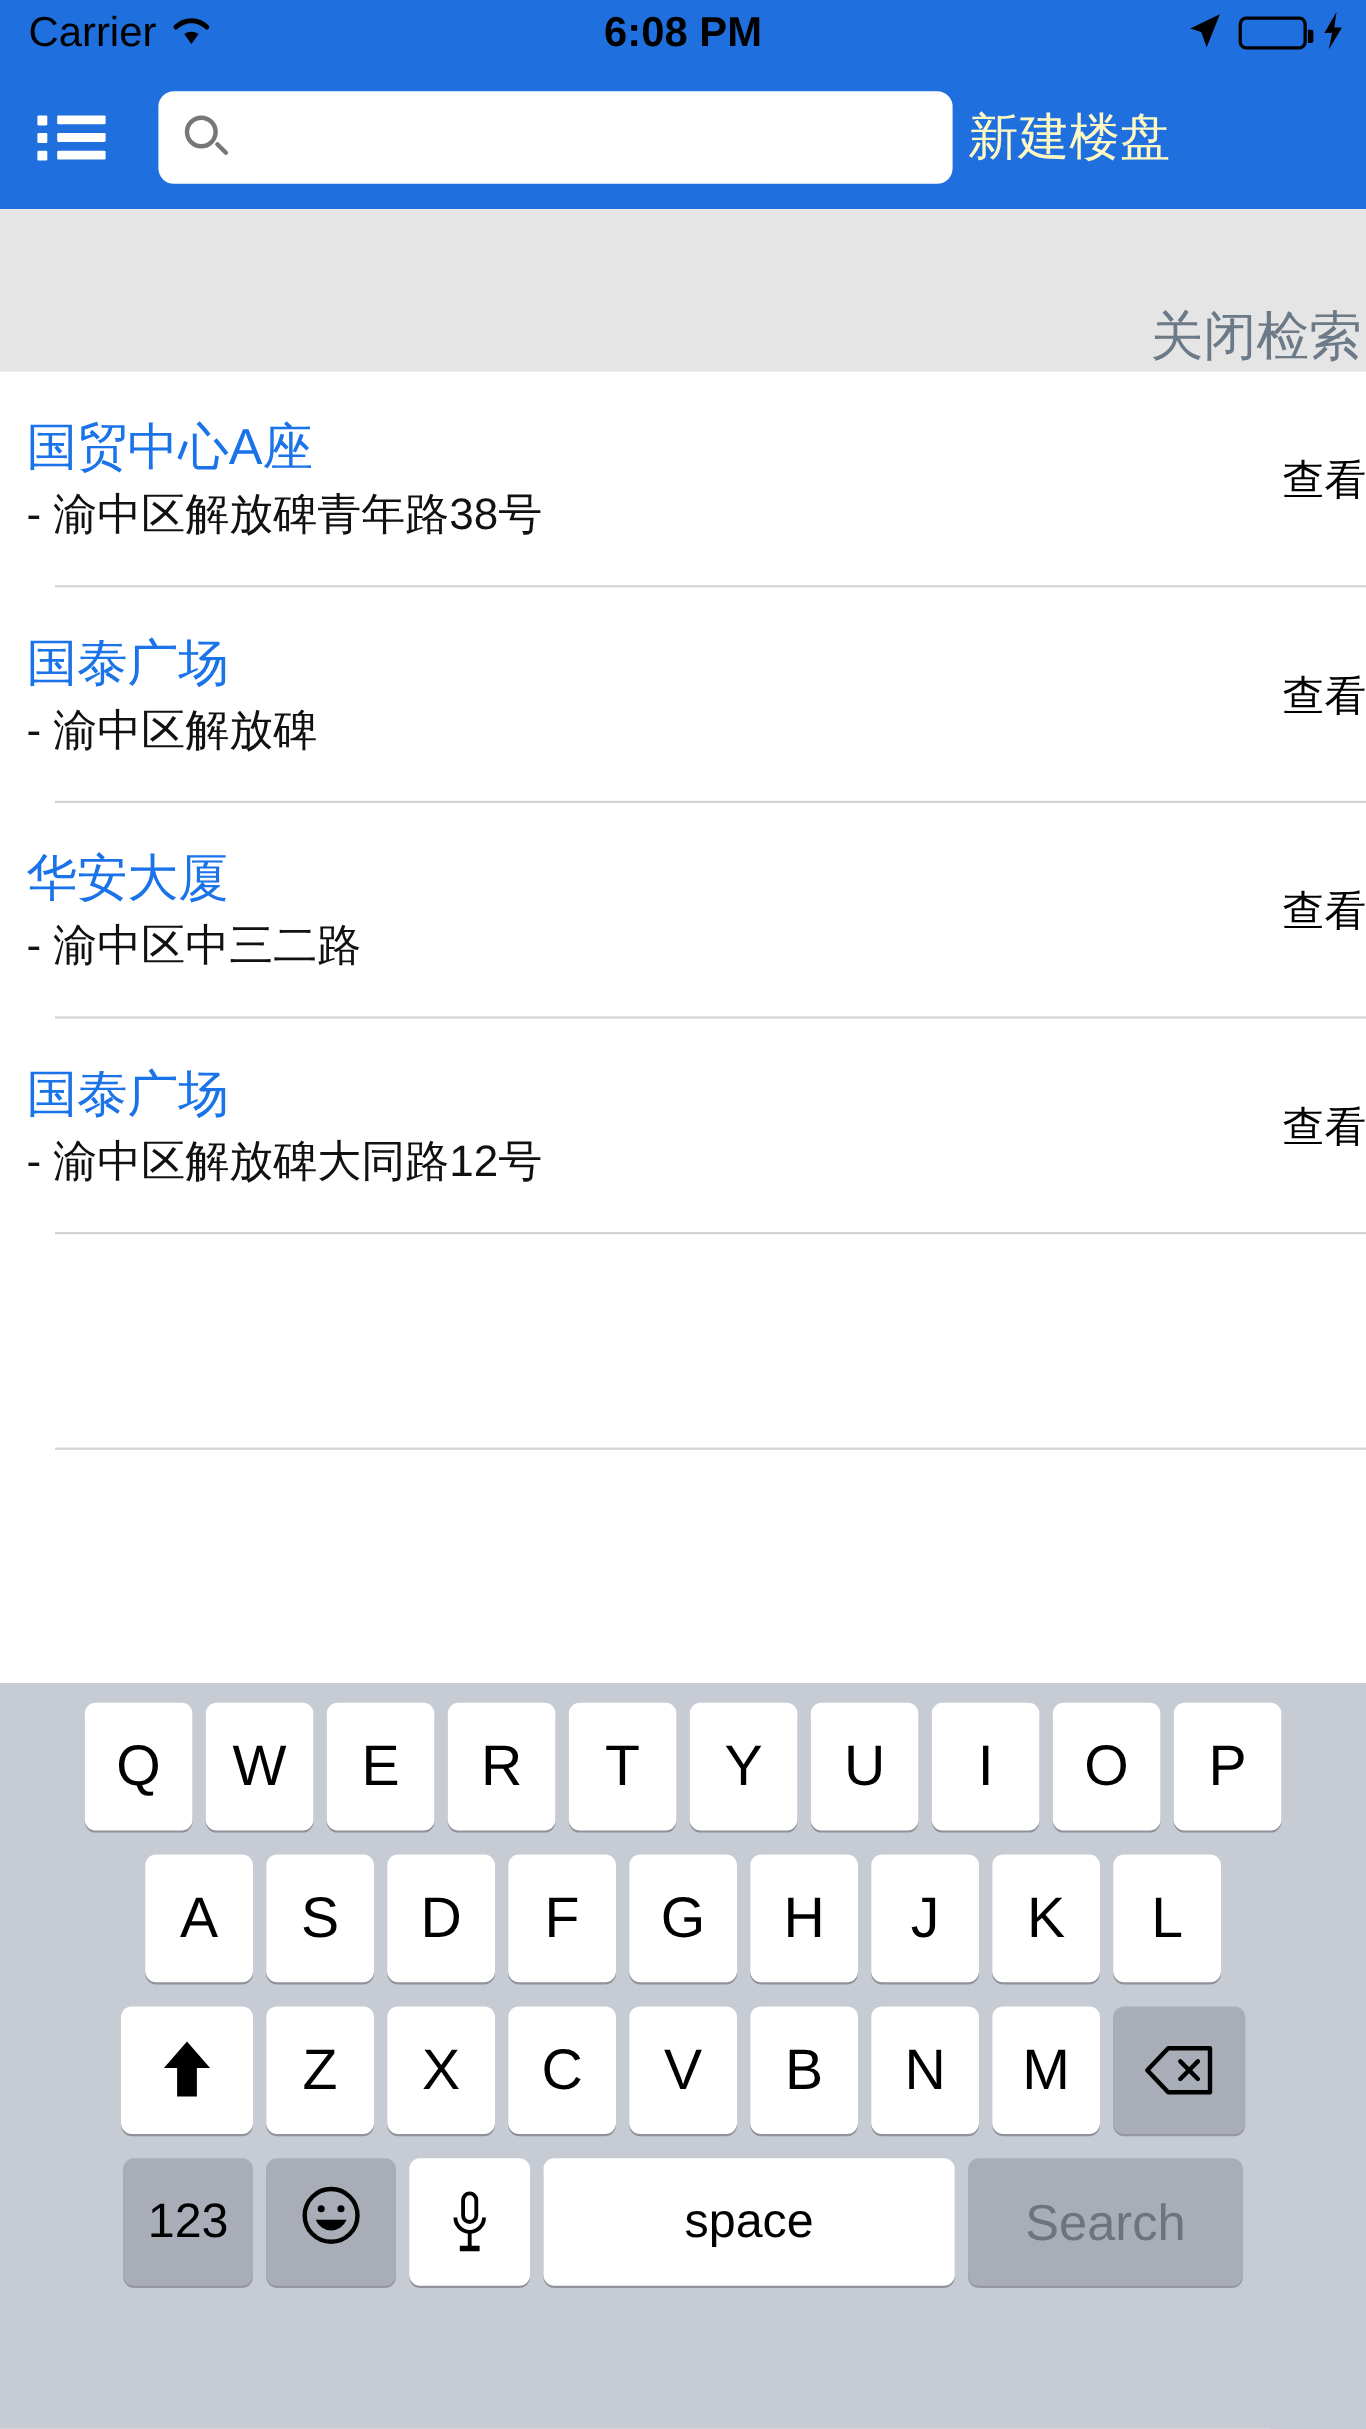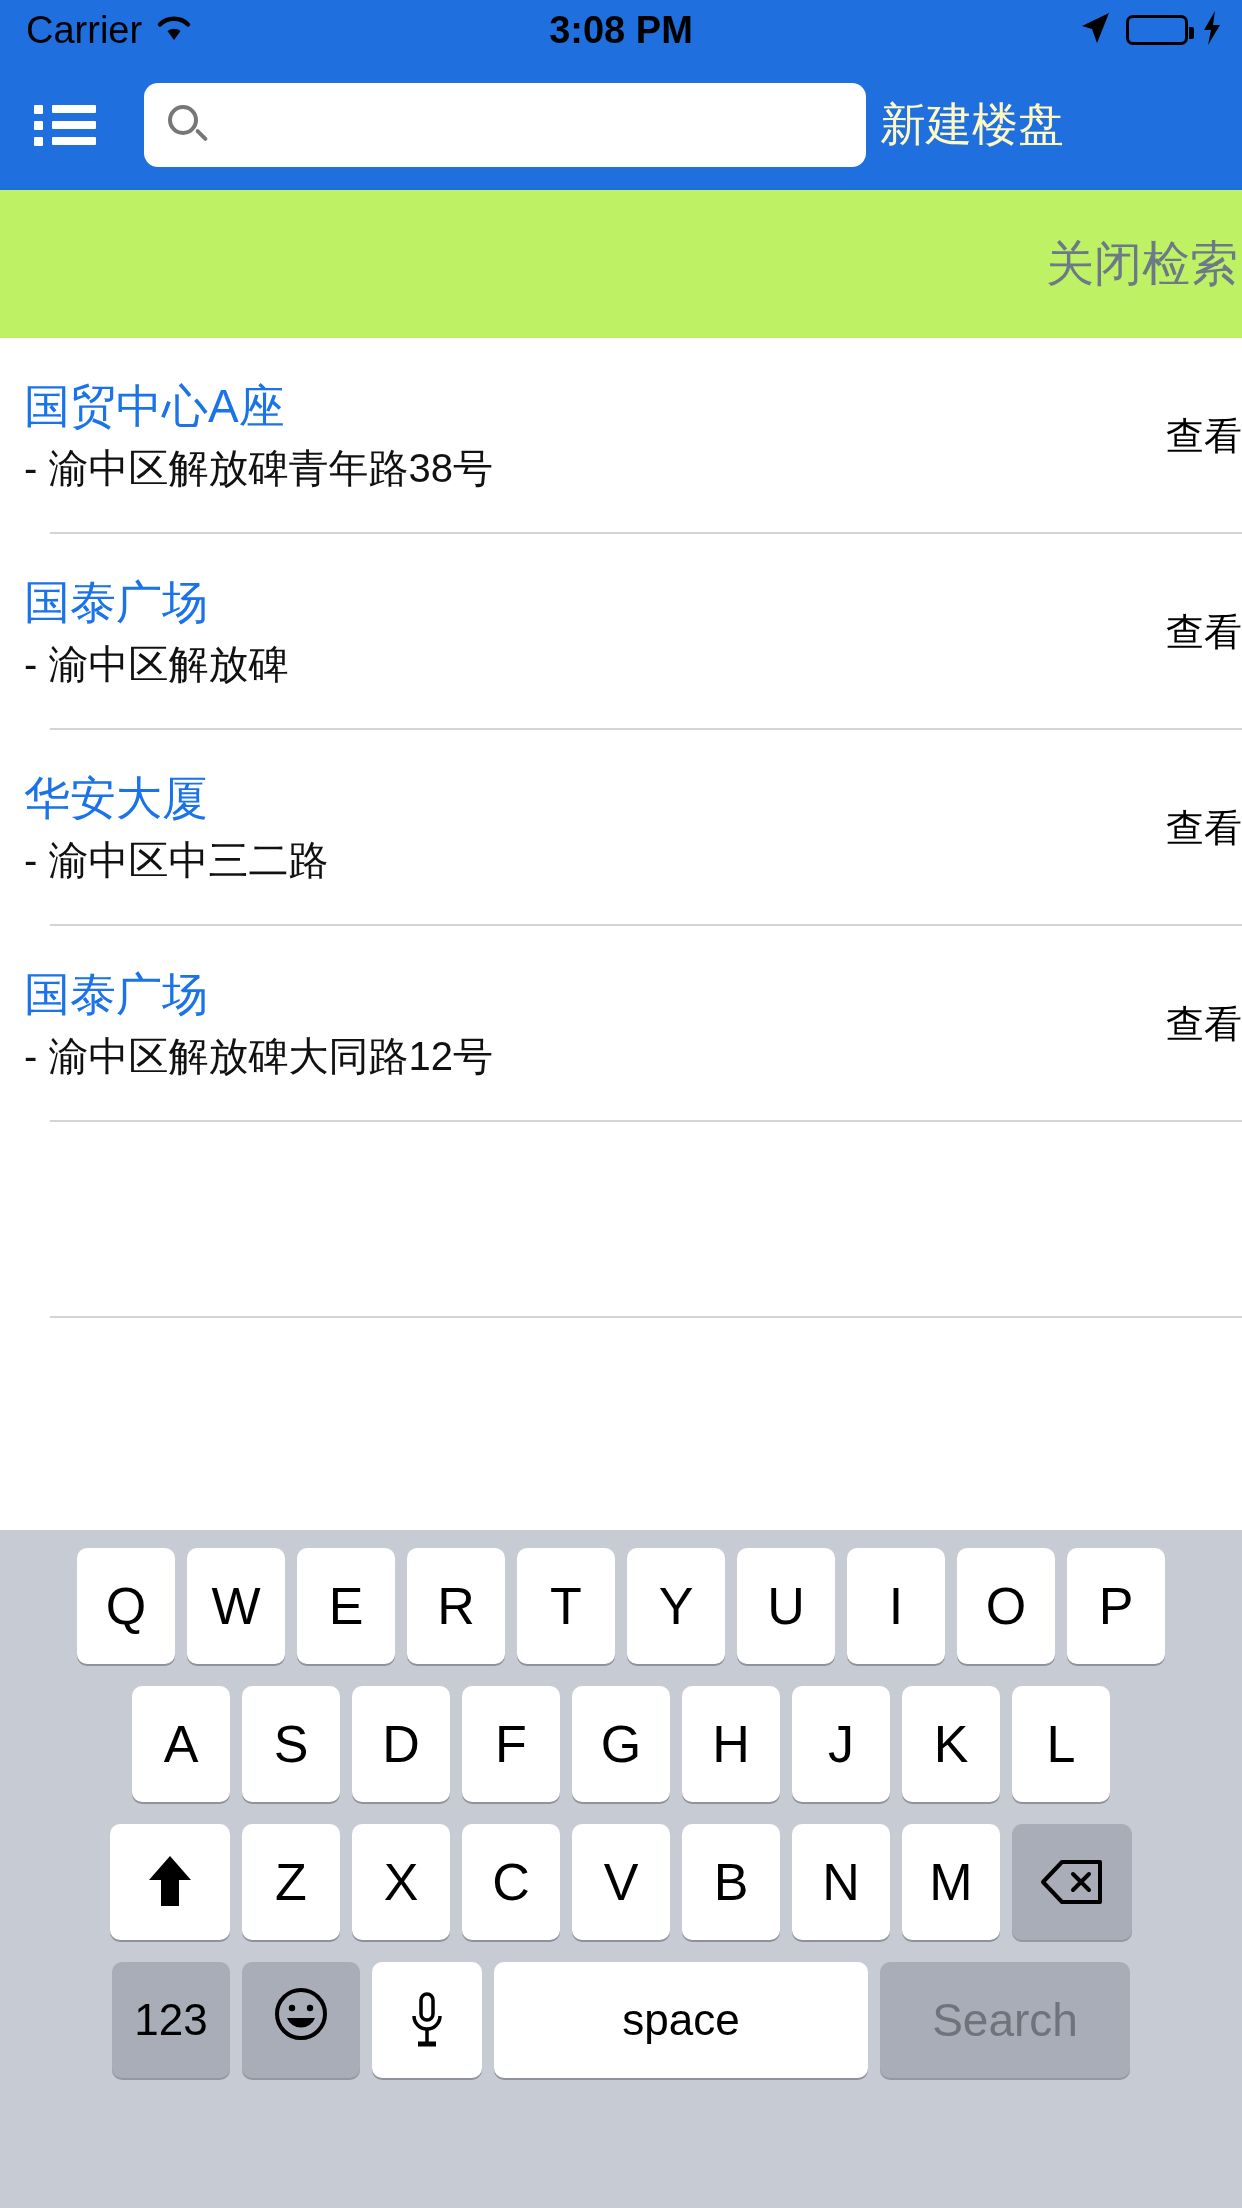--- a/index.html
+++ b/index.html
@@ -63,21 +63,21 @@
     margin-left:10px;
   }
   .nav-action{
     color:#fef9c3; font-size:46px; padding-right:14px; padding-left:6px;
     white-space:nowrap; cursor:pointer;
   }
 
   
   .banner{
     position:absolute; top:190px; left:0; width:1242px; height:148px;
-    background:#bef264; display:flex; align-items:center; justify-content:flex-end;
+    background:#e5e5e5; display:flex; align-items:flex-end; justify-content:flex-end;
   }
   .banner-text{
     font-size:48px; color:#6c7a88; padding-right:4px; white-space:nowrap;
     cursor:pointer;
   }
 
   
   .results{
     position:absolute; top:338px; left:0; width:1242px; height:1190px;
     background:#fff; overflow:hidden;
@@ -136,21 +136,21 @@
   <div class="status-bar">
     <div class="sb-left">
       <span class="sb-carrier">Carrier</span>
       <span>
         <svg width="40" height="32" viewBox="0 0 40 32">
           <path d="M20 28 L13.5 19 A11 11 0 0 1 26.5 19 Z" fill="#000"></path>
           <path d="M6 12.5 A20 20 0 0 1 34 12.5" stroke="#000" stroke-width="4.5" fill="none" stroke-linecap="round"></path>
         </svg>
       </span>
     </div>
-    <div class="sb-center">3:08 PM</div>
+    <div class="sb-center">6:08 PM</div>
     <div class="sb-right">
       <span>
         <svg width="34" height="36" viewBox="0 0 34 36">
           <path d="M31 3 L4 16 L14 19 L19 33 Z" fill="#000"></path>
         </svg>
       </span>
       <span class="battery">
         <span class="battery-fill"></span>
       </span>
       <span>

